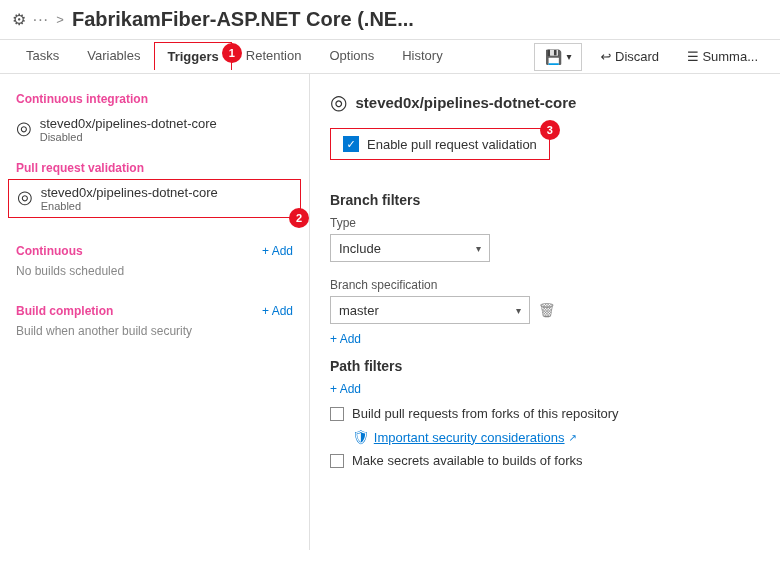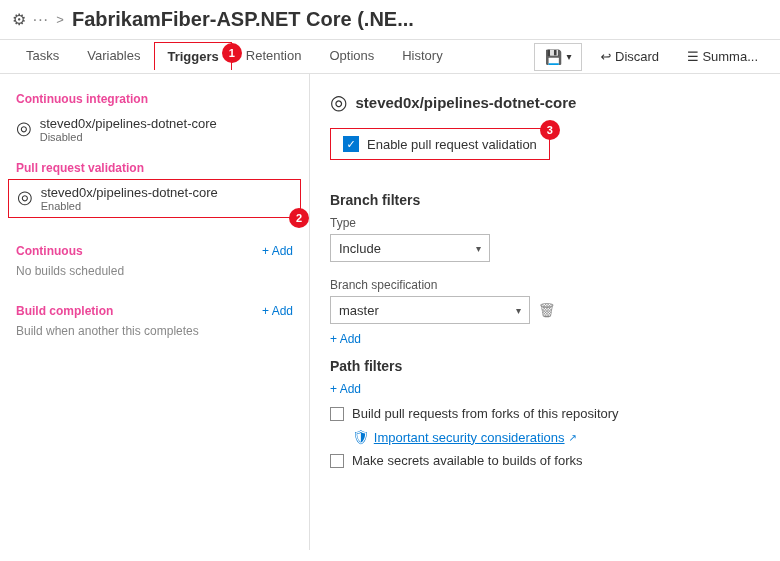--- a/index.html
+++ b/index.html
@@ -144,21 +144,21 @@
       <a class="add-btn">+ Add</a>
     </div>
     <div class="no-items">No builds scheduled</div>
 
     <div style="height:8px;"></div>
 
     <div class="section-row">
       <span class="section-title" style="padding:0;">Build completion</span>
       <a class="add-btn">+ Add</a>
     </div>
-    <div class="no-items">Build when another this completes</div>
+    <div class="no-items">Build when another build security</div>
 
   </div>
 
   <div class="right-panel">
 
     
     <div class="repo-header">
       <span class="repo-header-icon">◎</span>
       <span class="repo-header-name">steved0x/pipelines-dotnet-core</span>
     </div>

